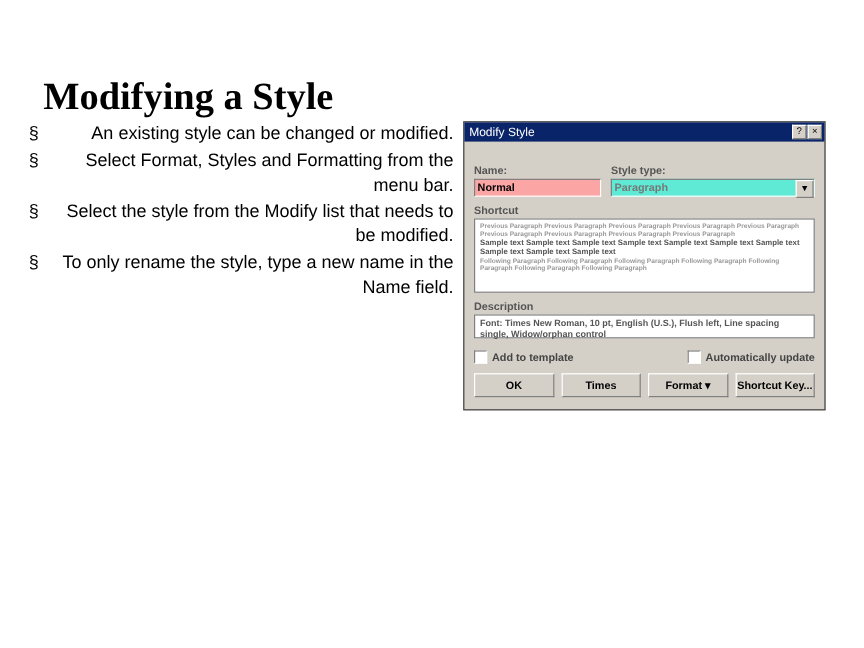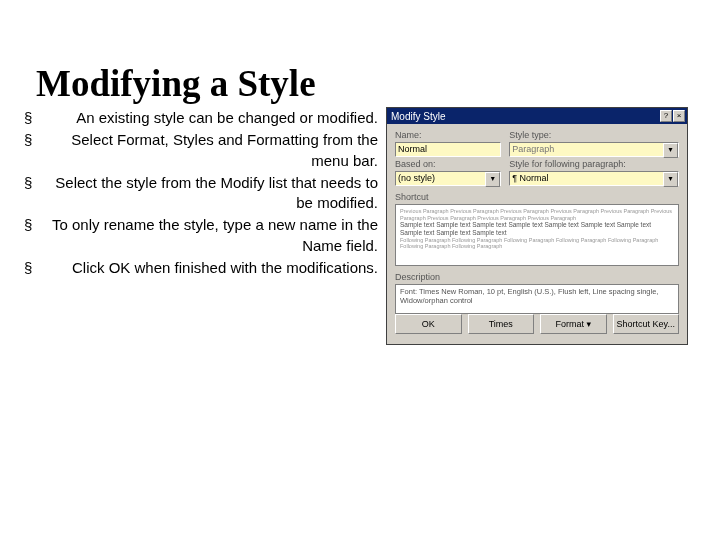--- a/index.html
+++ b/index.html
@@ -7,21 +7,21 @@
     margin: 0;
     width: 720px;
     height: 540px;
     font-family: Arial, Helvetica, sans-serif;
     background: #fff;
     color: #000;
     position: relative;
   }
   .slide-title {
     font-family: "Times New Roman", Times, serif;
-    font-size: 37px;
+    font-size: 32px;
     font-weight: 700;
     margin: 62px 0 2px 36px;
   }
   .content-wrap {
     display: flex;
     align-items: flex-start;
   }
   .bullets {
     width: 360px;
     margin-left: 18px;
@@ -68,37 +68,37 @@
   .dlg-titlebar .icons { display: flex; gap: 1px; }
   .sq-btn {
     width: 12px; height: 12px;
     background: #d4d0c8;
     border: 1px solid #fff;
     border-right-color: #808080;
     border-bottom-color: #808080;
     font-size: 8px; line-height: 9px;
     text-align: center; color: #000;
   }
-  .dlg-body { padding: 6px 8px 10px; }
+  .dlg-body { padding: 19px 8px 10px; font-weight: bold; }
   .dlg-row { display: flex; gap: 8px; margin-bottom: 2px; }
   .dlg-col { flex: 1; min-width: 0; }
   .dlg-col.wide { flex: 1.6; }
   .lbl { font-size: 9px; color: #555; margin-bottom: 2px; white-space: nowrap; }
   .field {
     height: 15px;
     width: 100%;
     border: 1px solid #808080;
     border-right-color: #fff;
     border-bottom-color: #fff;
-    background: #fef9c3;
+    background: #fca5a5;
     font-size: 9px;
     padding: 1px 2px;
     color: #000;
   }
-  .field.gray { background: #fef9c3; color: #777; }
+  .field.gray { background: #5eead4; color: #777; }
   .field.dd { position: relative; }
   .field.dd::after {
     content: "▾";
     position: absolute;
     right: 0; top: 0;
     width: 13px; height: 13px;
     background: #d4d0c8;
     border: 1px solid #fff;
     border-right-color: #808080;
     border-bottom-color: #808080;
@@ -114,21 +114,21 @@
     font-size: 5.5px;
     color: #999;
     overflow: hidden;
     line-height: 1.2;
   }
   .preview-mid {
     font-size: 6.5px;
     color: #555;
   }
   .desc-box {
-    height: 30px;
+    height: 20px;
     background: #fff;
     border: 1px solid #808080;
     padding: 2px 4px;
     font-size: 7.5px;
     color: #555;
   }
   .chk-row {
     display: flex;
     justify-content: space-between;
     margin: 10px 0 8px;
@@ -162,21 +162,20 @@
 
 <div class="slide-title">Modifying a Style</div>
 
 <div class="content-wrap">
   <div class="bullets">
     <ul id="bullet-ul">
         <li>An existing style can be changed or modified.</li>
         <li>Select <b>Format, Styles and Formatting</b> from the menu bar.</li>
         <li>Select the style from the <b>Modify</b> list that needs to be modified.</li>
         <li>To only rename the style, type a new name in the <b>Name</b> field.</li>
-        <li>Click <b>OK</b> when finished with the modifications.</li>
       </ul>
   </div>
 
   <div class="dialog">
     <div class="dlg-titlebar">
       <span>Modify Style</span>
       <div class="icons">
         <div class="sq-btn">?</div>
         <div class="sq-btn">×</div>
       </div>
@@ -185,41 +184,41 @@
       <div class="dlg-row">
         <div class="dlg-col">
           <div class="lbl">Name:</div>
           <div class="field">Normal</div>
         </div>
         <div class="dlg-col wide">
           <div class="lbl">Style type:</div>
           <div class="field gray dd">Paragraph</div>
         </div>
       </div>
-      <div class="dlg-row">
-        <div class="dlg-col">
-          <div class="lbl">Based on:</div>
-          <div class="field dd">(no style)</div>
-        </div>
-        <div class="dlg-col wide">
-          <div class="lbl">Style for following paragraph:</div>
-          <div class="field dd">¶ Normal</div>
-        </div>
-      </div>
 
       <div class="dlg-sec">Shortcut</div>
       <div class="preview-box">
         <div>Previous Paragraph Previous Paragraph Previous Paragraph Previous Paragraph Previous Paragraph Previous Paragraph Previous Paragraph Previous Paragraph Previous Paragraph</div>
         <div class="preview-mid">Sample text Sample text Sample text Sample text Sample text Sample text Sample text Sample text Sample text Sample text</div>
         <div>Following Paragraph Following Paragraph Following Paragraph Following Paragraph Following Paragraph Following Paragraph Following Paragraph</div>
       </div>
 
       <div class="dlg-sec">Description</div>
       <div class="desc-box">Font: Times New Roman, 10 pt, English (U.S.), Flush left, Line spacing single, Widow/orphan control</div>
 
+      <div class="chk-row">
+        <div class="chk">
+          <div class="chkbox"></div>
+          <span>Add to template</span>
+        </div>
+        <div class="chk">
+          <div class="chkbox"></div>
+          <span>Automatically update</span>
+        </div>
+      </div>
 
       <div class="btn-row">
         <div class="dlg-btn">OK</div>
         <div class="dlg-btn">Times</div>
         <div class="dlg-btn">Format ▾</div>
         <div class="dlg-btn">Shortcut Key...</div>
       </div>
     </div>
   </div>
 </div>

